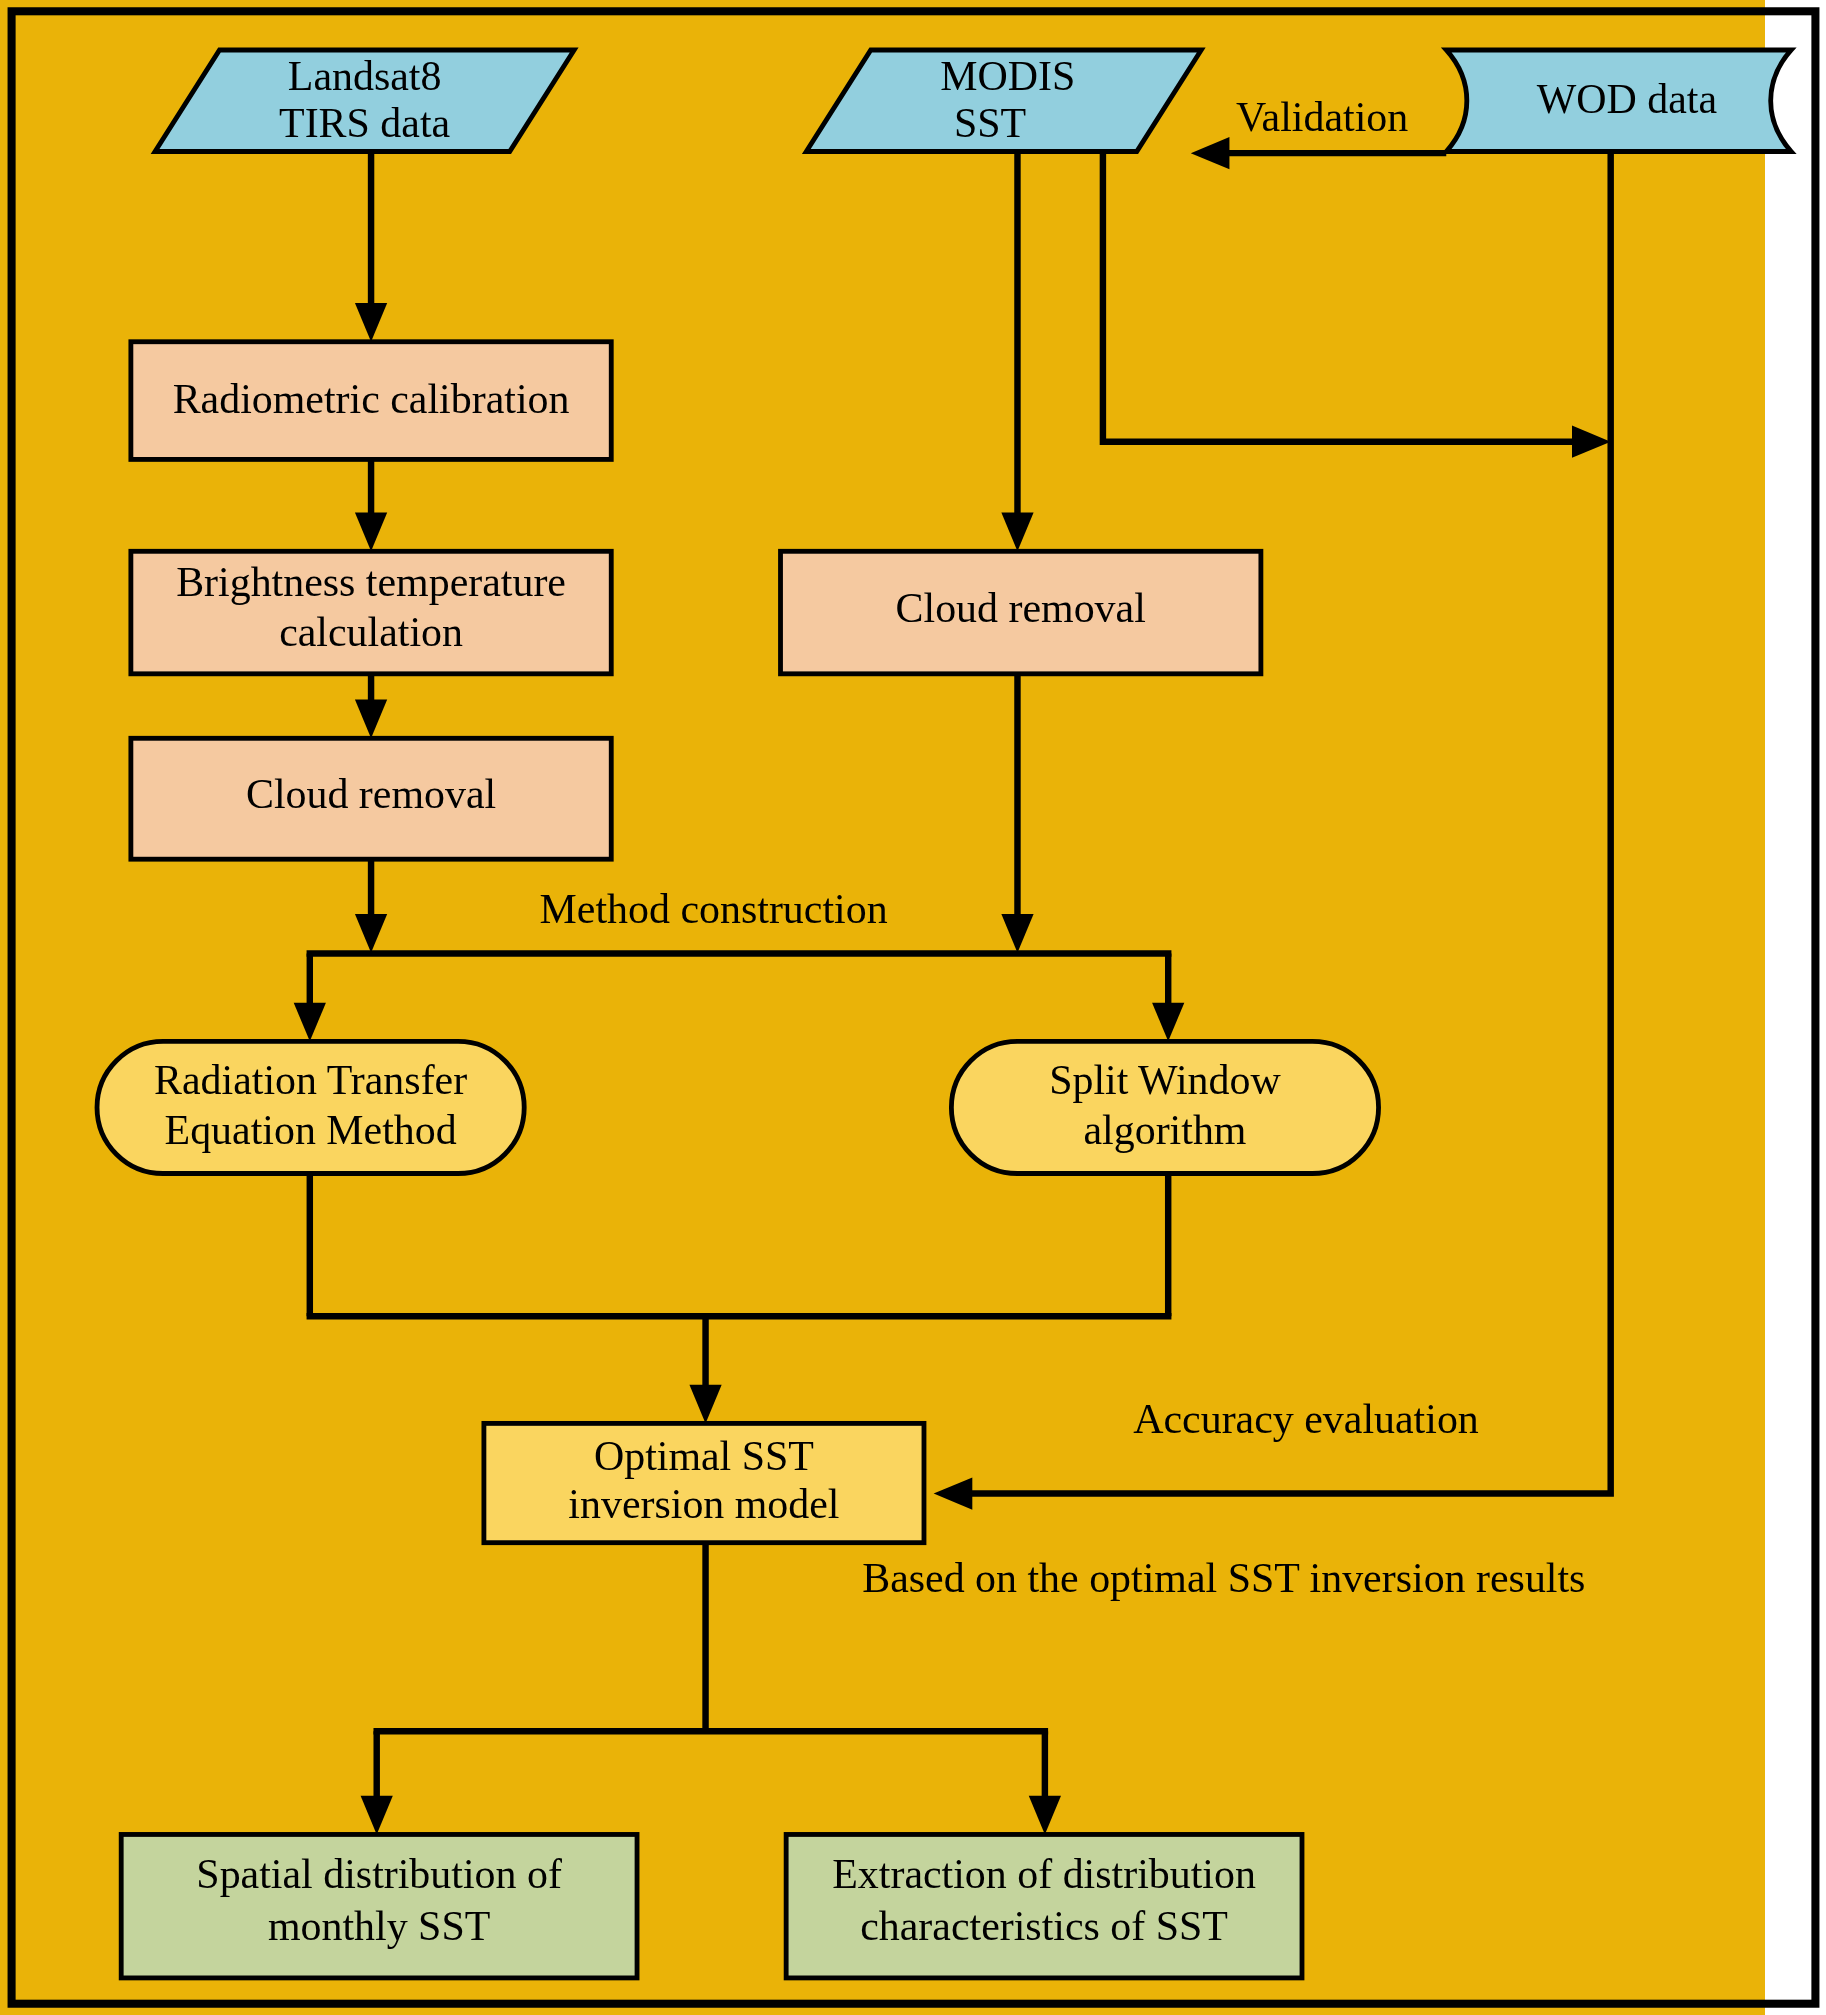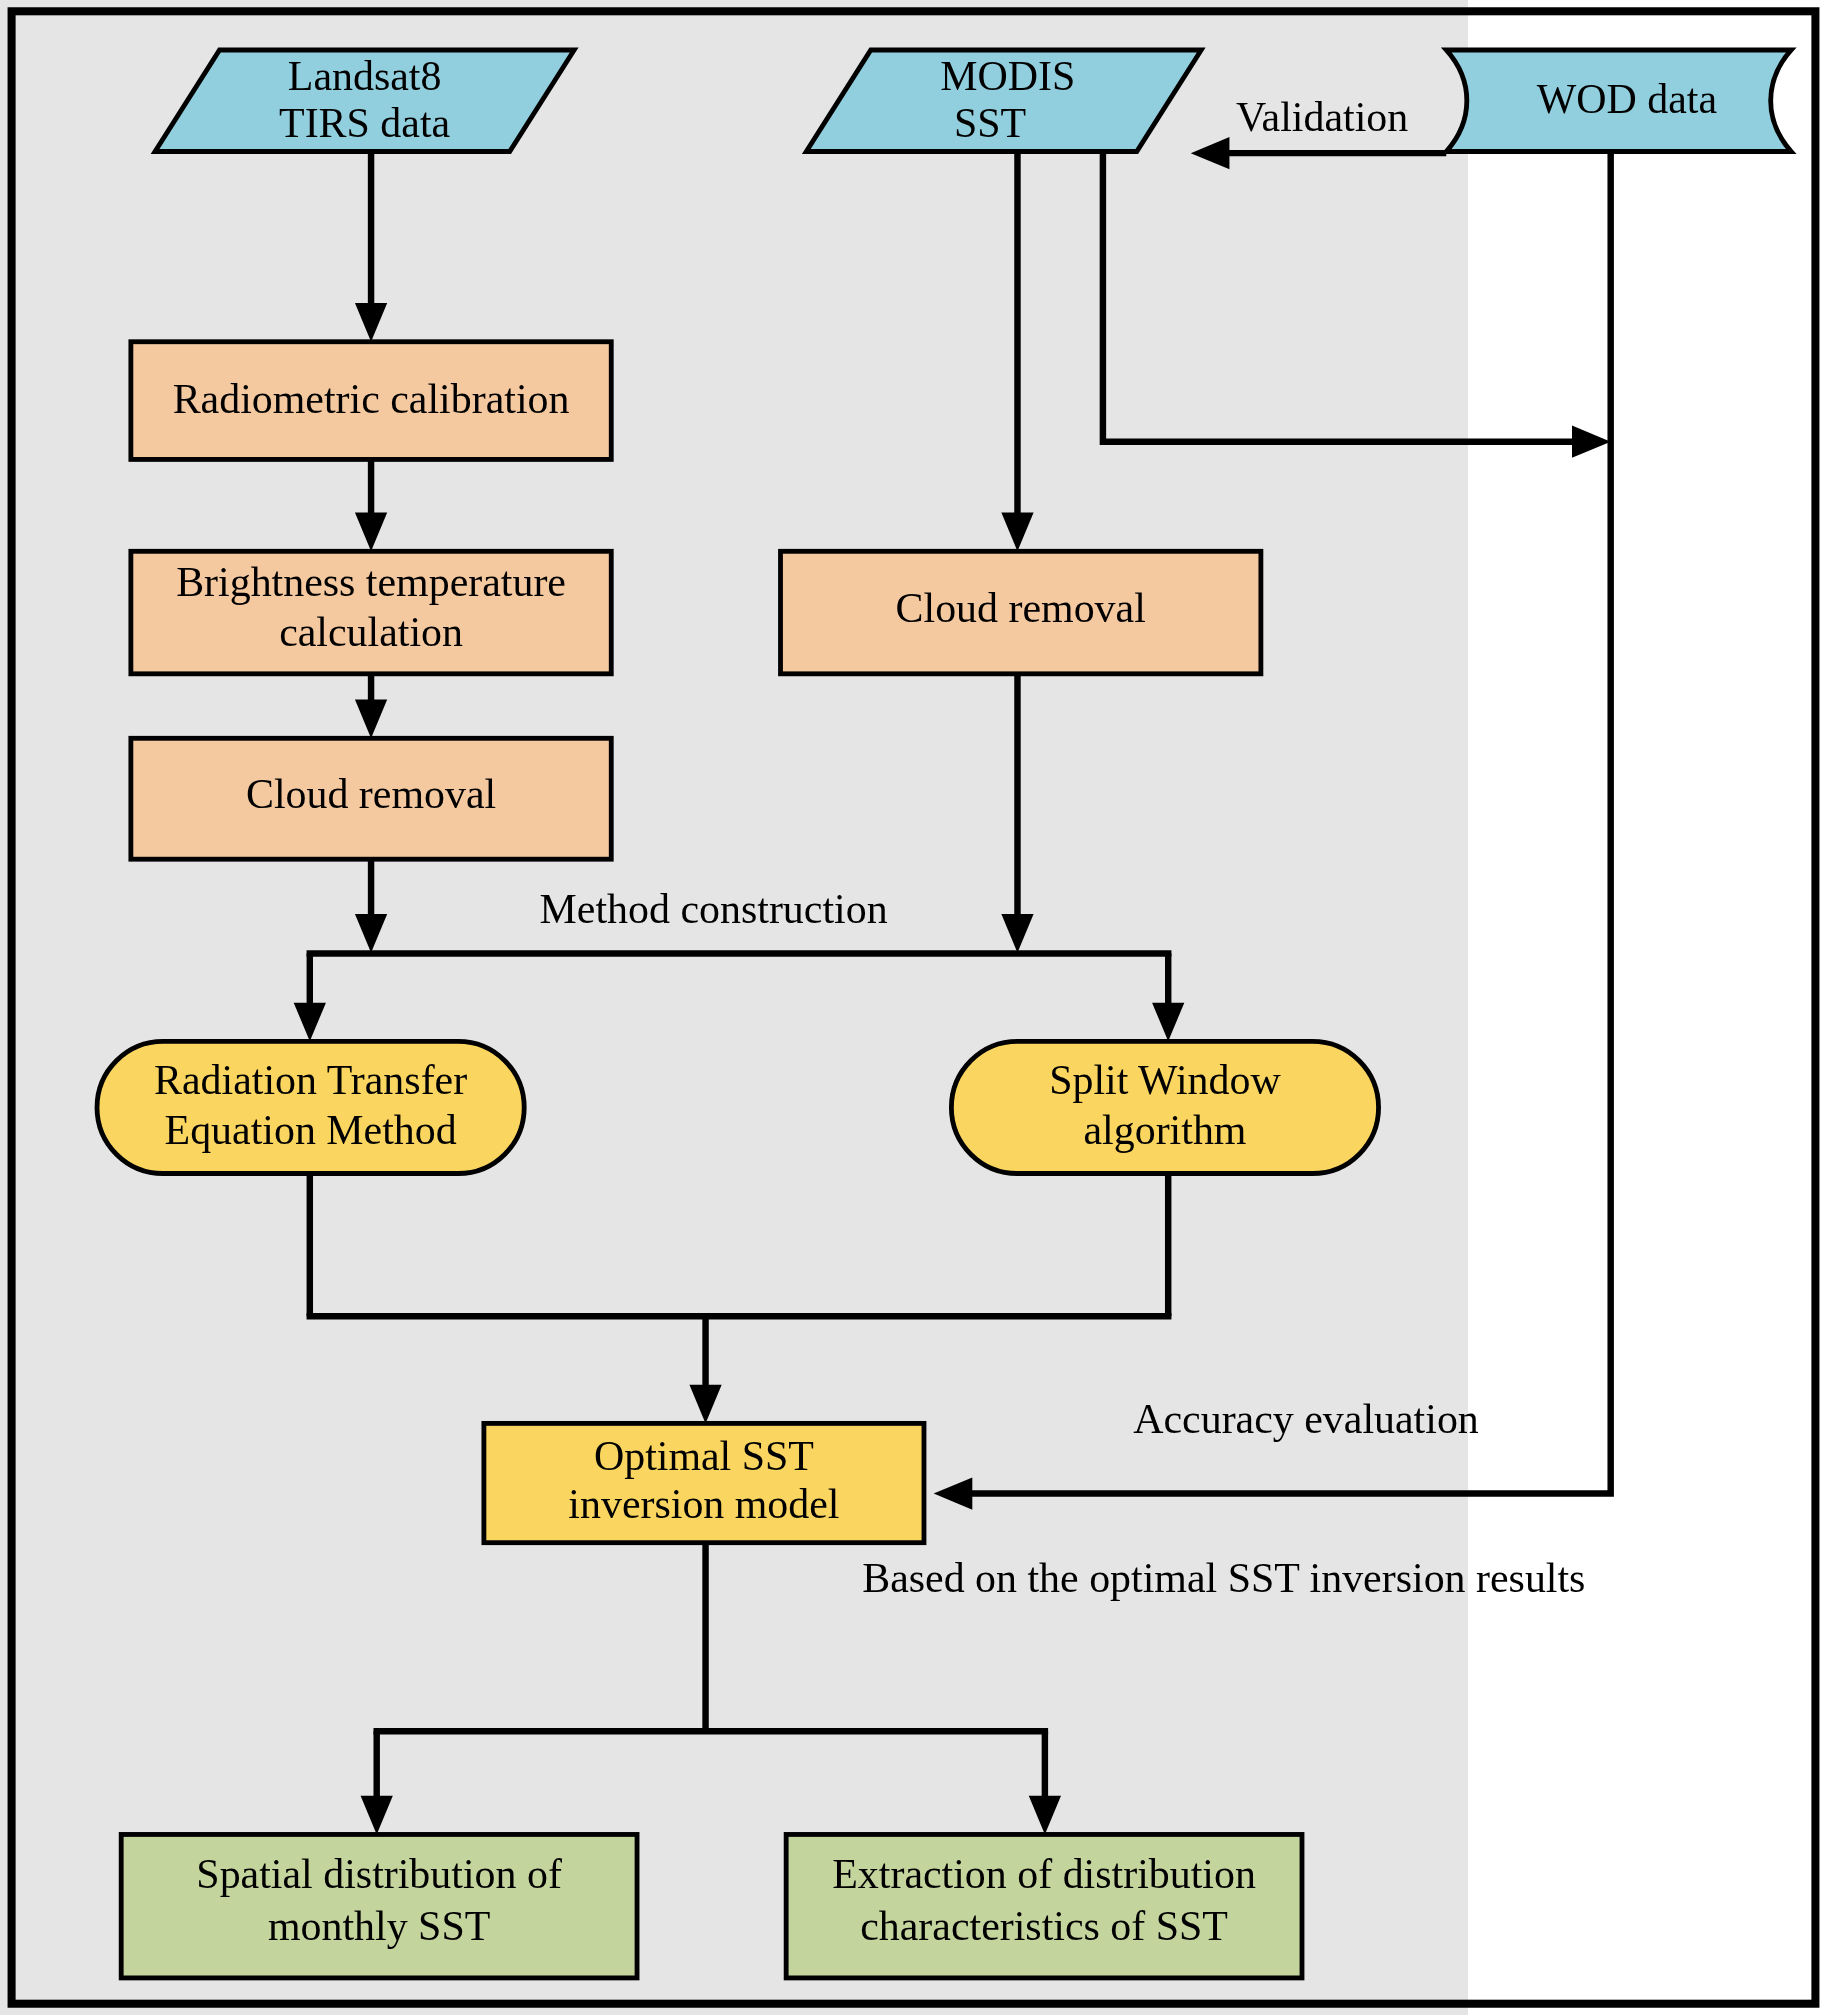--- a/index.html
+++ b/index.html
@@ -2,23 +2,23 @@
 <html style="font-size:13px"><head>
 <meta charset="utf-8">
 <style>
   html, body {
     margin: 0;
     padding: 0;
     background: #ffffff;
   }
   #page {
     position: relative;
-    width: 1468px;
+    width: 1765px;
     height: 2015px;
-    background: #e5e5e5;
+    background: #eab308;
     font-family: "Liberation Serif", "DejaVu Serif", serif;
   }
   svg#flow {
     display: block;
     width: 1827px;
     height: 2015px;
   }
   .node-text {
     font-family: "Liberation Serif", "DejaVu Serif", serif;
     font-size: 52px;

